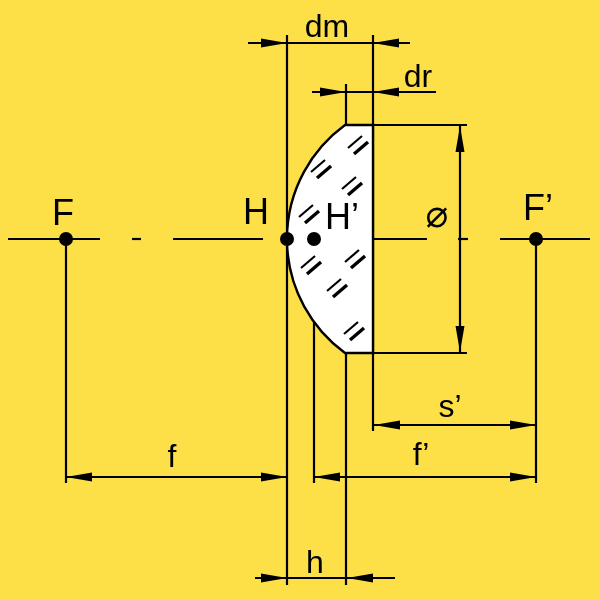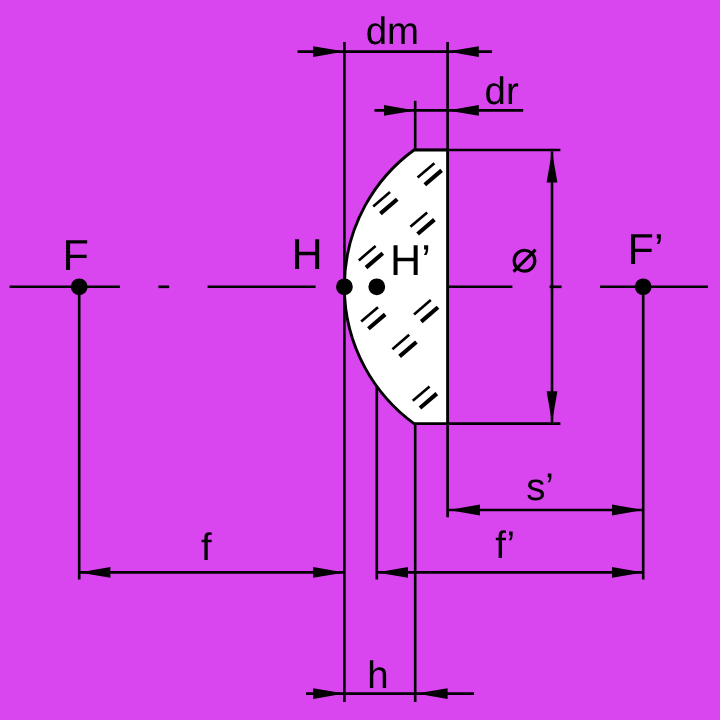--- a/index.html
+++ b/index.html
@@ -8,21 +8,21 @@
     background: #ffffff;
     width: 600px;
     height: 600px;
     overflow: hidden;
     font-family: "Liberation Sans", sans-serif;
   }
   .stage {
     position: relative;
     width: 600px;
     height: 600px;
-    background: #d946ef;
+    background: #fde047;
   }
   svg { display: block; }
   .thin  { stroke: #000000; stroke-width: 2.2; fill: none; }
   .lens  { stroke: #000000; stroke-width: 2.4; fill: #ffffff; }
   .arrow { fill: #000000; stroke: none; }
   .dot   { fill: #000000; stroke: none; }
   .hatch-a { stroke: #000000; stroke-width: 2.2; fill: none; }
   .hatch-b { stroke: #000000; stroke-width: 3.4; fill: none; }
   text.lbl {
     font-family: "Liberation Sans", "DejaVu Sans", sans-serif;

